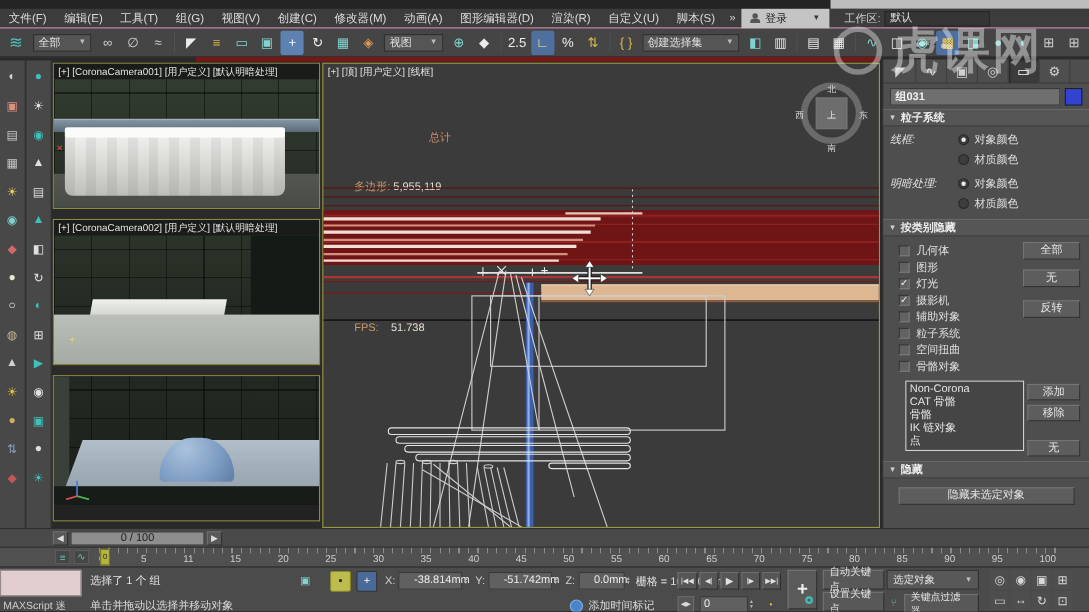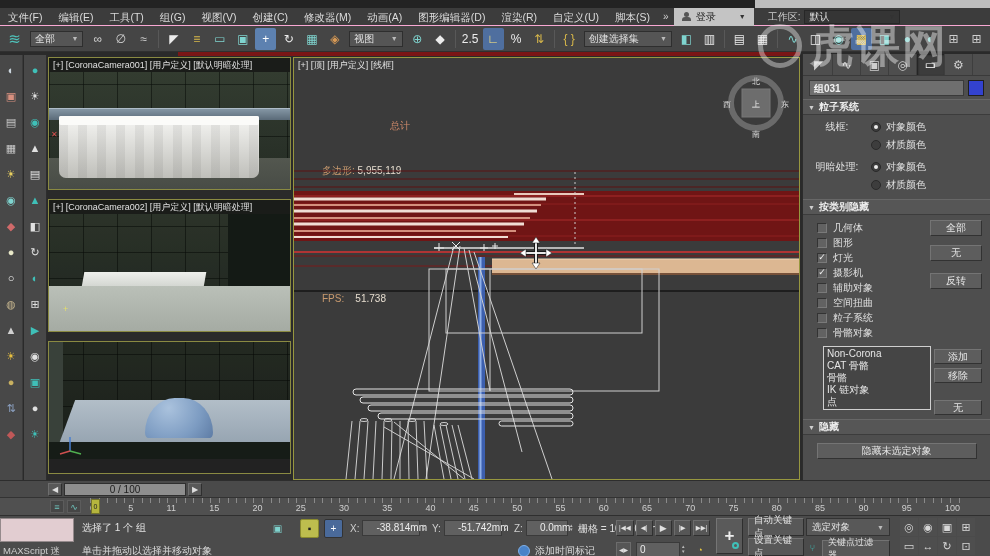--- a/index.html
+++ b/index.html
@@ -78,21 +78,21 @@
   .cp-tabs{display:flex;height:22px;border-bottom:1px solid #3a3a3a;padding-left:2px;}
   .cp-tab{width:28px;height:21px;display:flex;align-items:center;justify-content:center;font-size:12px;color:#cfcfcf;border-right:1px solid #3e3e3e;}
   .cp-tab.active{background:#3c3c3c;box-shadow:inset 1px 1px 2px rgba(0,0,0,.5);color:#fff;}
   .cp-name-row{display:flex;align-items:center;gap:4px;padding:4px 6px 3px;}
   .cp-name{flex:1;height:16px;background:#6f6f6f;border:1px solid #3a3a3a;color:#f2f2f2;line-height:15px;padding:0 4px;font-weight:bold;}
   .cp-swatch{width:16px;height:16px;background:#3342cf;border:1px solid #1f1f1f;}
   .rollout-h{display:flex;align-items:center;gap:4px;height:16px;background:#565656;border-top:1px solid #676767;border-bottom:1px solid #3c3c3c;padding:0 5px;font-weight:bold;color:#ececec;}
   .rollout-h .arr{font-size:7px;color:#cfcfcf;}
   .rollout-body{position:relative;padding:5px 6px;}
   .form-row{display:flex;margin-bottom:2px;}
-  .form-lab{width:62px;text-align:center;padding-right:6px;color:#e0e0e0;}
+  .form-lab{width:62px;text-align:left;padding-right:6px;color:#e0e0e0;font-style:italic;}
   .radio-col{display:flex;flex-direction:column;gap:4px;}
   .radio-line{display:flex;align-items:center;gap:5px;color:#e0e0e0;}
   .radio{width:10px;height:10px;border-radius:50%;background:#3d3d3d;border:1px solid #2a2a2a;position:relative;}
   .radio.sel:after{content:"";position:absolute;left:2px;top:2px;width:4px;height:4px;border-radius:50%;background:#ececec;}
   .cat-row{display:flex;align-items:center;gap:6px;height:15px;margin-left:8px;}
   .cb{width:10px;height:10px;background:#626262;border:1px solid #333;border-right-color:#7a7a7a;border-bottom-color:#7a7a7a;display:flex;align-items:center;justify-content:center;}
   .cb-mark{font-size:9px;color:#f0f0f0;line-height:9px;}
   .cat-lab{color:#e0e0e0;}
   .cp-btn{position:absolute;right:8px;width:52px;height:16px;background:#5d5d5d;border:1px solid #747474;border-bottom-color:#323232;border-right-color:#323232;color:#e6e6e6;text-align:center;line-height:14px;}
   .listbox{position:relative;margin:6px 0 0 14px;width:108px;height:64px;background:#454545;border:1px solid #cfcfcf;color:#e6e6e6;line-height:12px;padding:1px 3px;overflow:hidden;}
@@ -524,27 +524,27 @@
       <div class="cat-row">
           <span class="cb">
             <span class="cb-mark"></span>
           </span>
           <span class="cat-lab">辅助对象</span>
         </div>
       <div class="cat-row">
           <span class="cb">
             <span class="cb-mark"></span>
           </span>
+          <span class="cat-lab">粒子系统</span>
+        </div>
+      <div class="cat-row">
+          <span class="cb">
+            <span class="cb-mark"></span>
+          </span>
           <span class="cat-lab">空间扭曲</span>
-        </div>
-      <div class="cat-row">
-          <span class="cb">
-            <span class="cb-mark"></span>
-          </span>
-          <span class="cat-lab">粒子系统</span>
         </div>
       <div class="cat-row">
           <span class="cb">
             <span class="cb-mark"></span>
           </span>
           <span class="cat-lab">骨骼对象</span>
         </div>
       <div class="cp-btn" style="top:5px">全部</div>
       <div class="cp-btn" style="top:30px">无</div>
       <div class="cp-btn" style="top:58px">反转</div>

